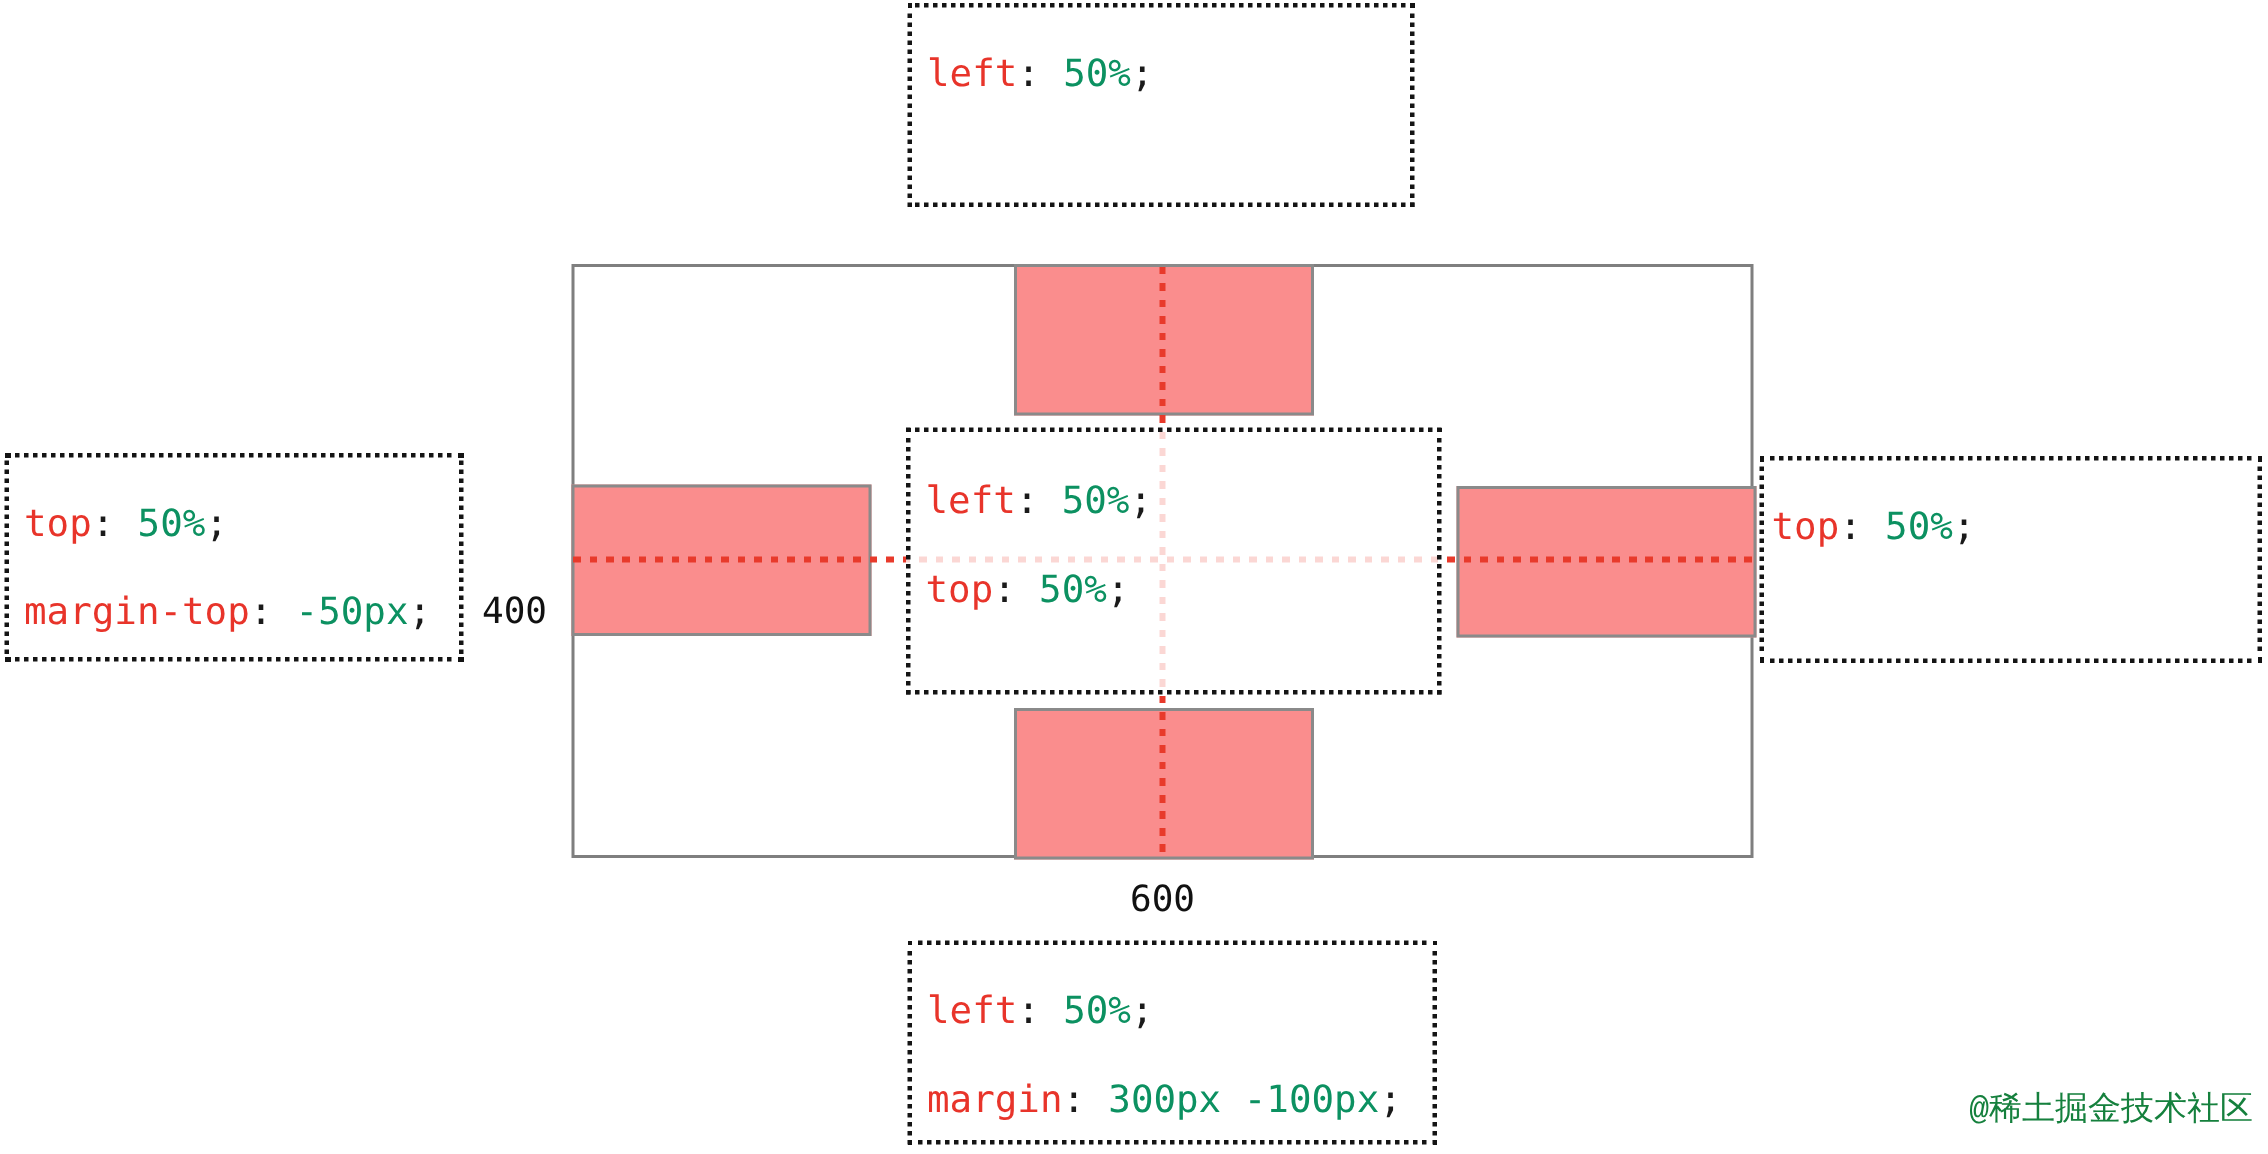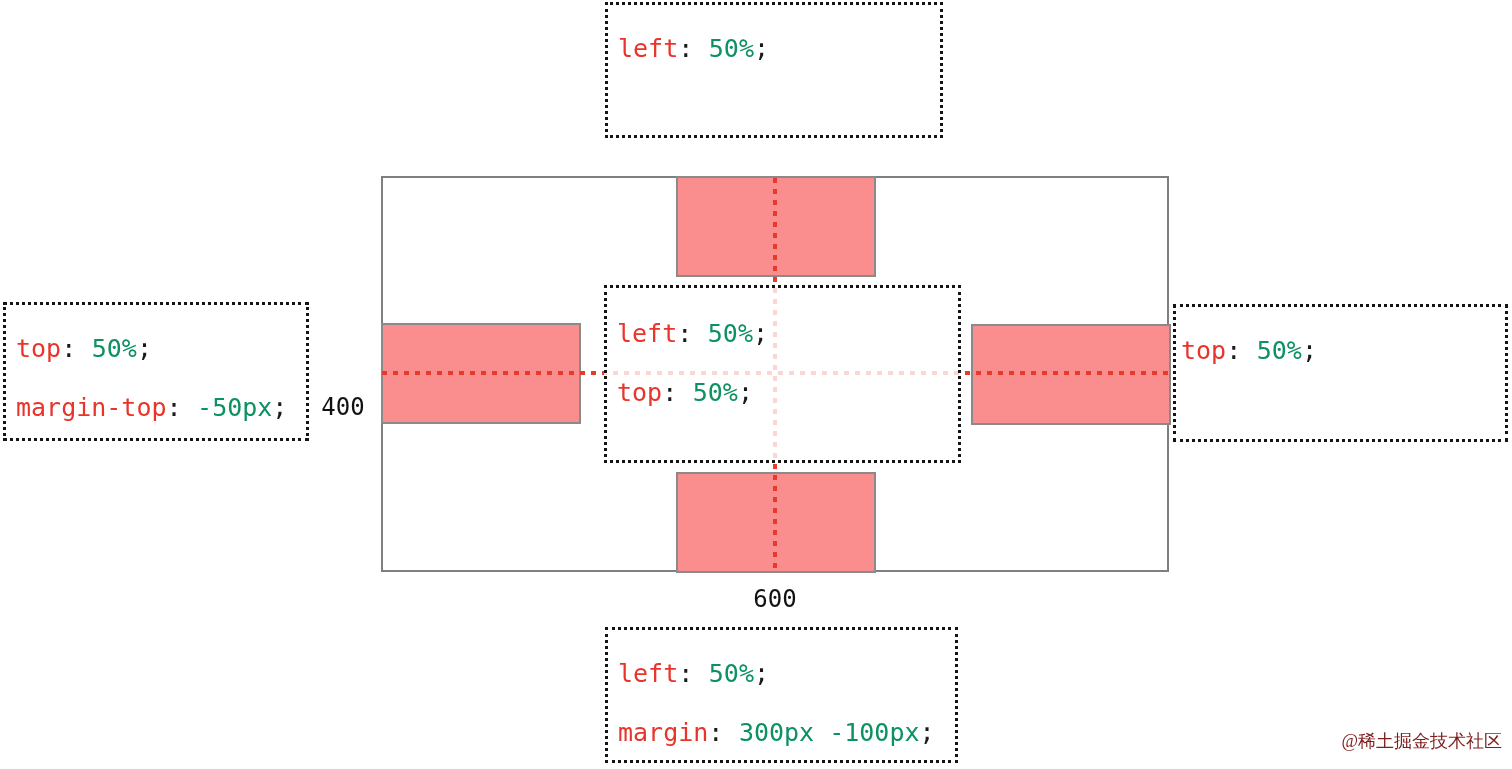--- a/index.html
+++ b/index.html
@@ -55,22 +55,22 @@
 
   
   .dim-label{
     z-index:5;color:#111111;font-size:24px;line-height:28px;text-align:center;
   }
   .dim-h{left:314px;top:361px;width:58px;margin-top:32px;}
   .dim-w{left:743px;top:585px;width:64px;}
 
   
   .watermark{
-    right:10px;top:728px;z-index:5;color:#7f1d1d;font-size:18px;line-height:26px;
-    font-family:Liberation Serif, serif;
+    right:10px;top:728px;z-index:5;color:#15803d;font-size:22px;line-height:26px;
+    font-family:Liberation Mono, monospace;
   }
 </style>
 </head>
 <body>
 
 <div class="stage">
 
   <div class="abs container-outline"></div>
 
   <div class="abs red-box pos-top"></div>

